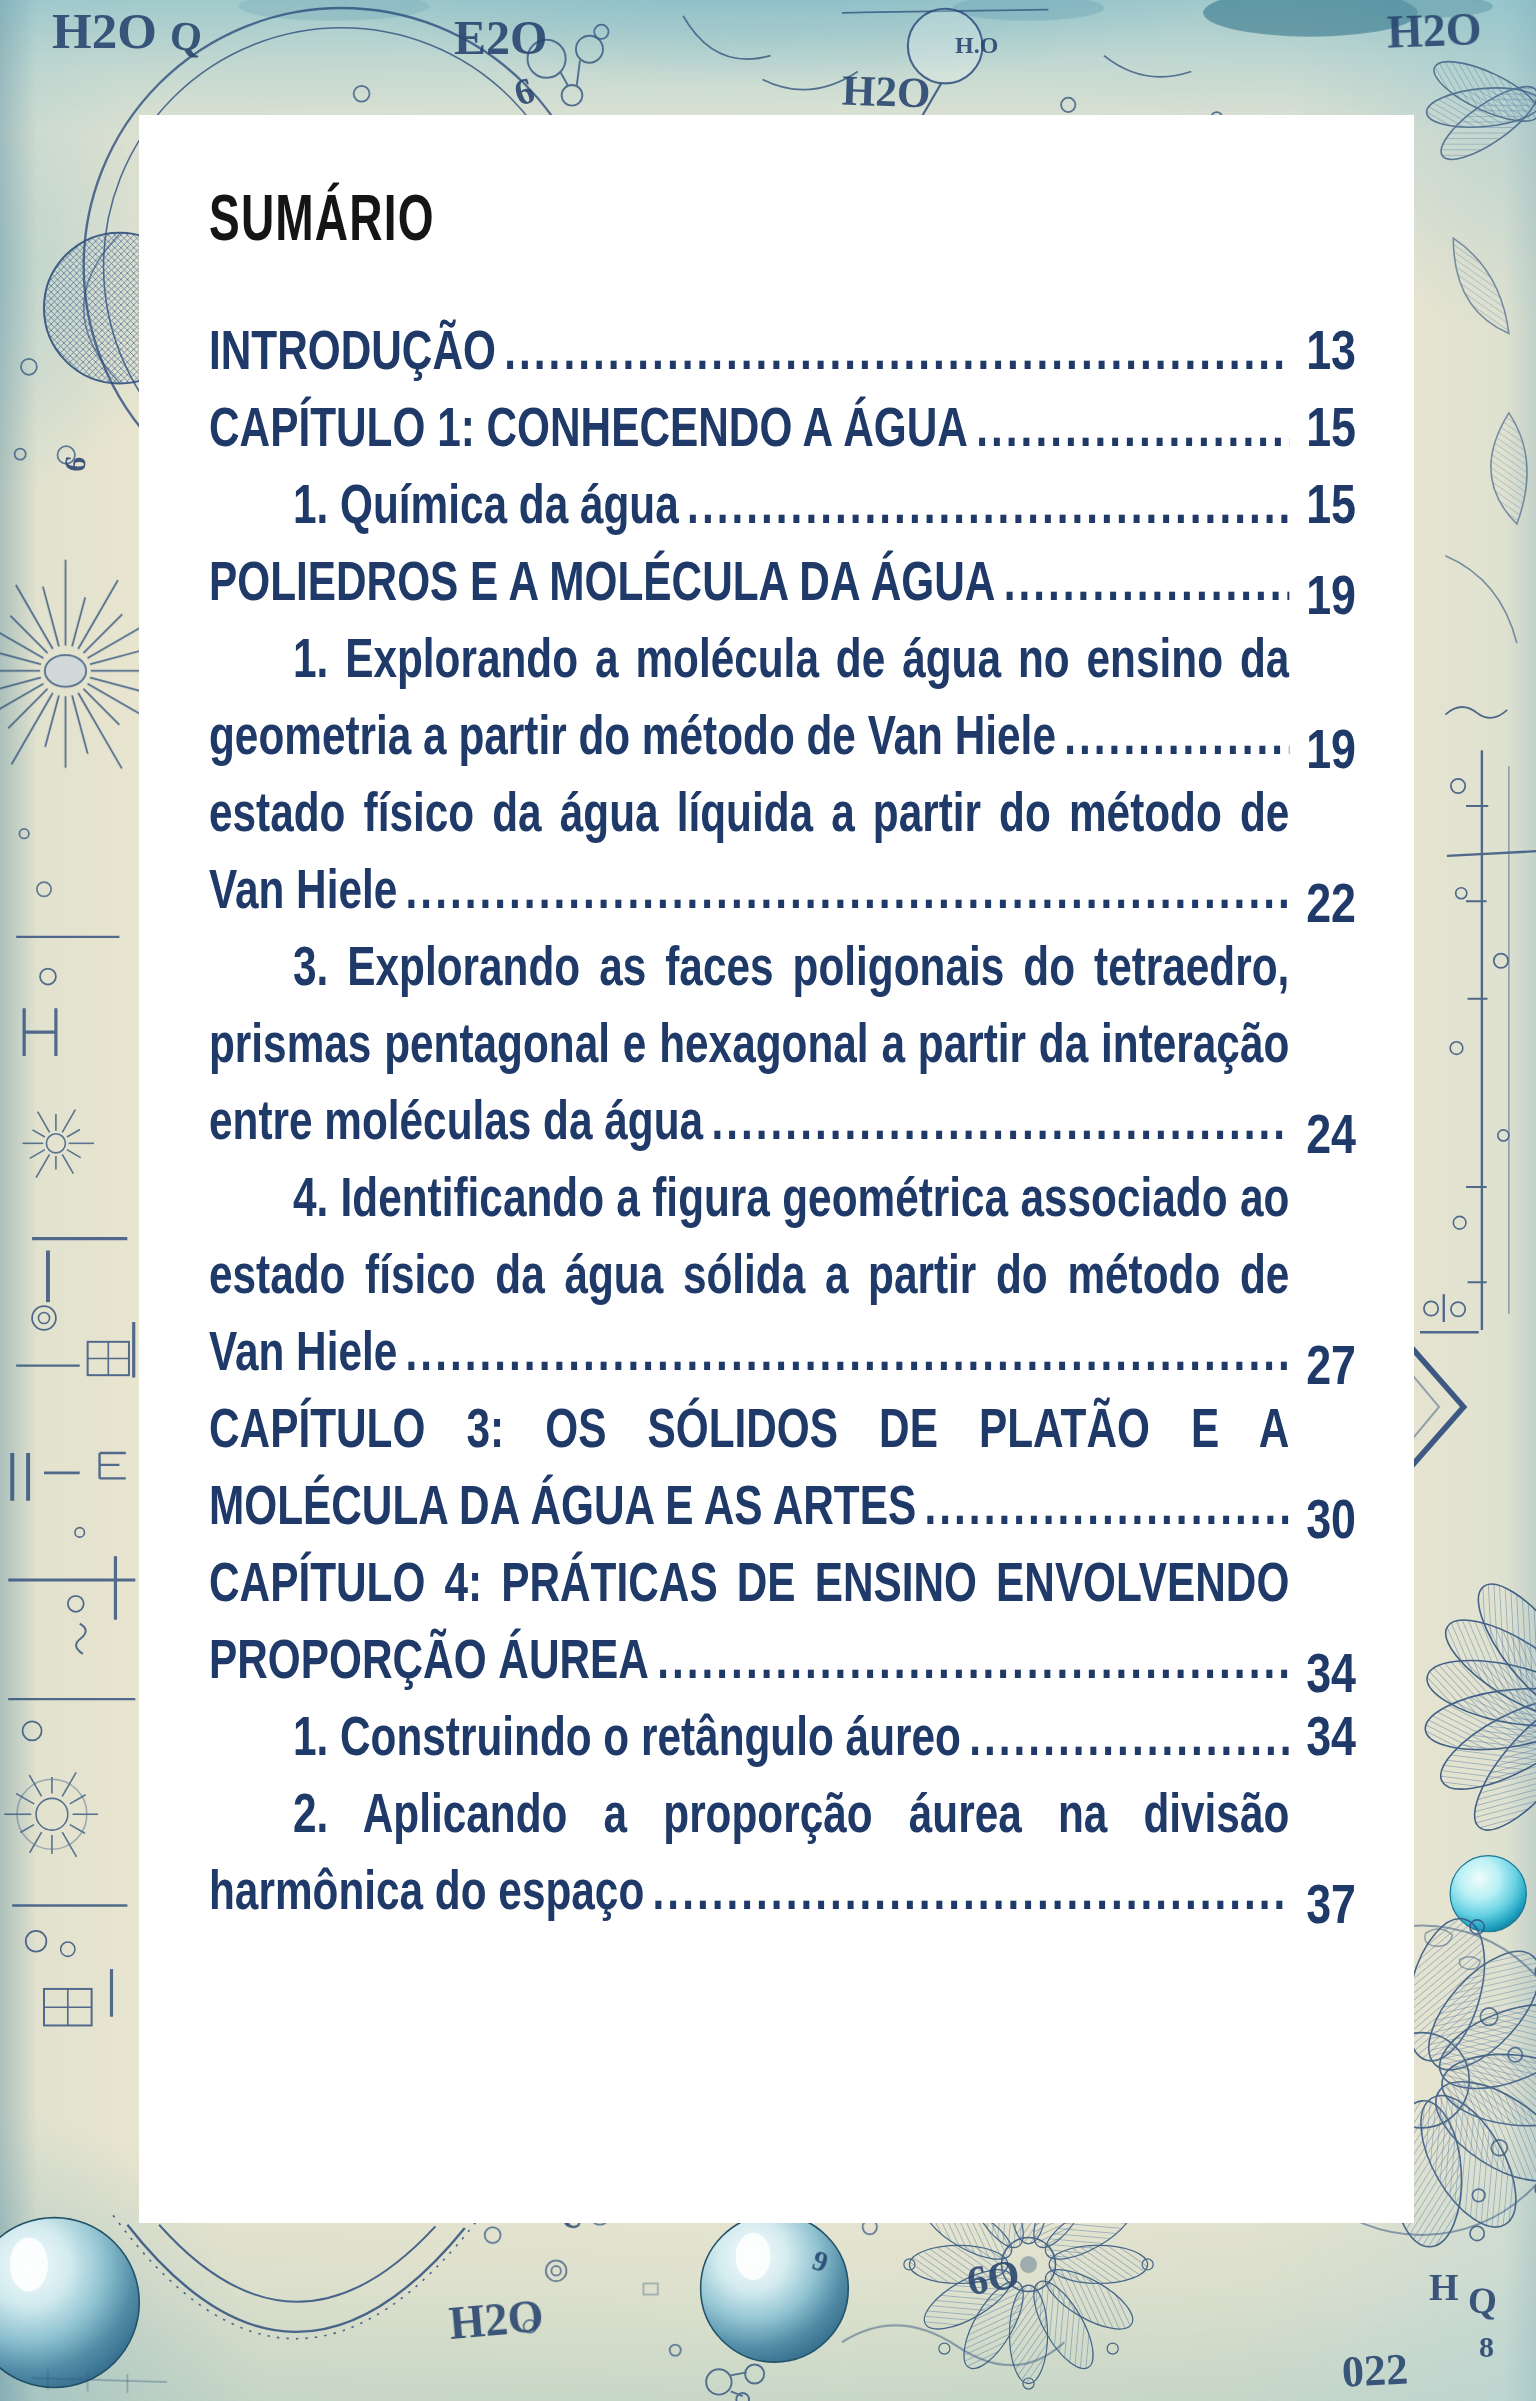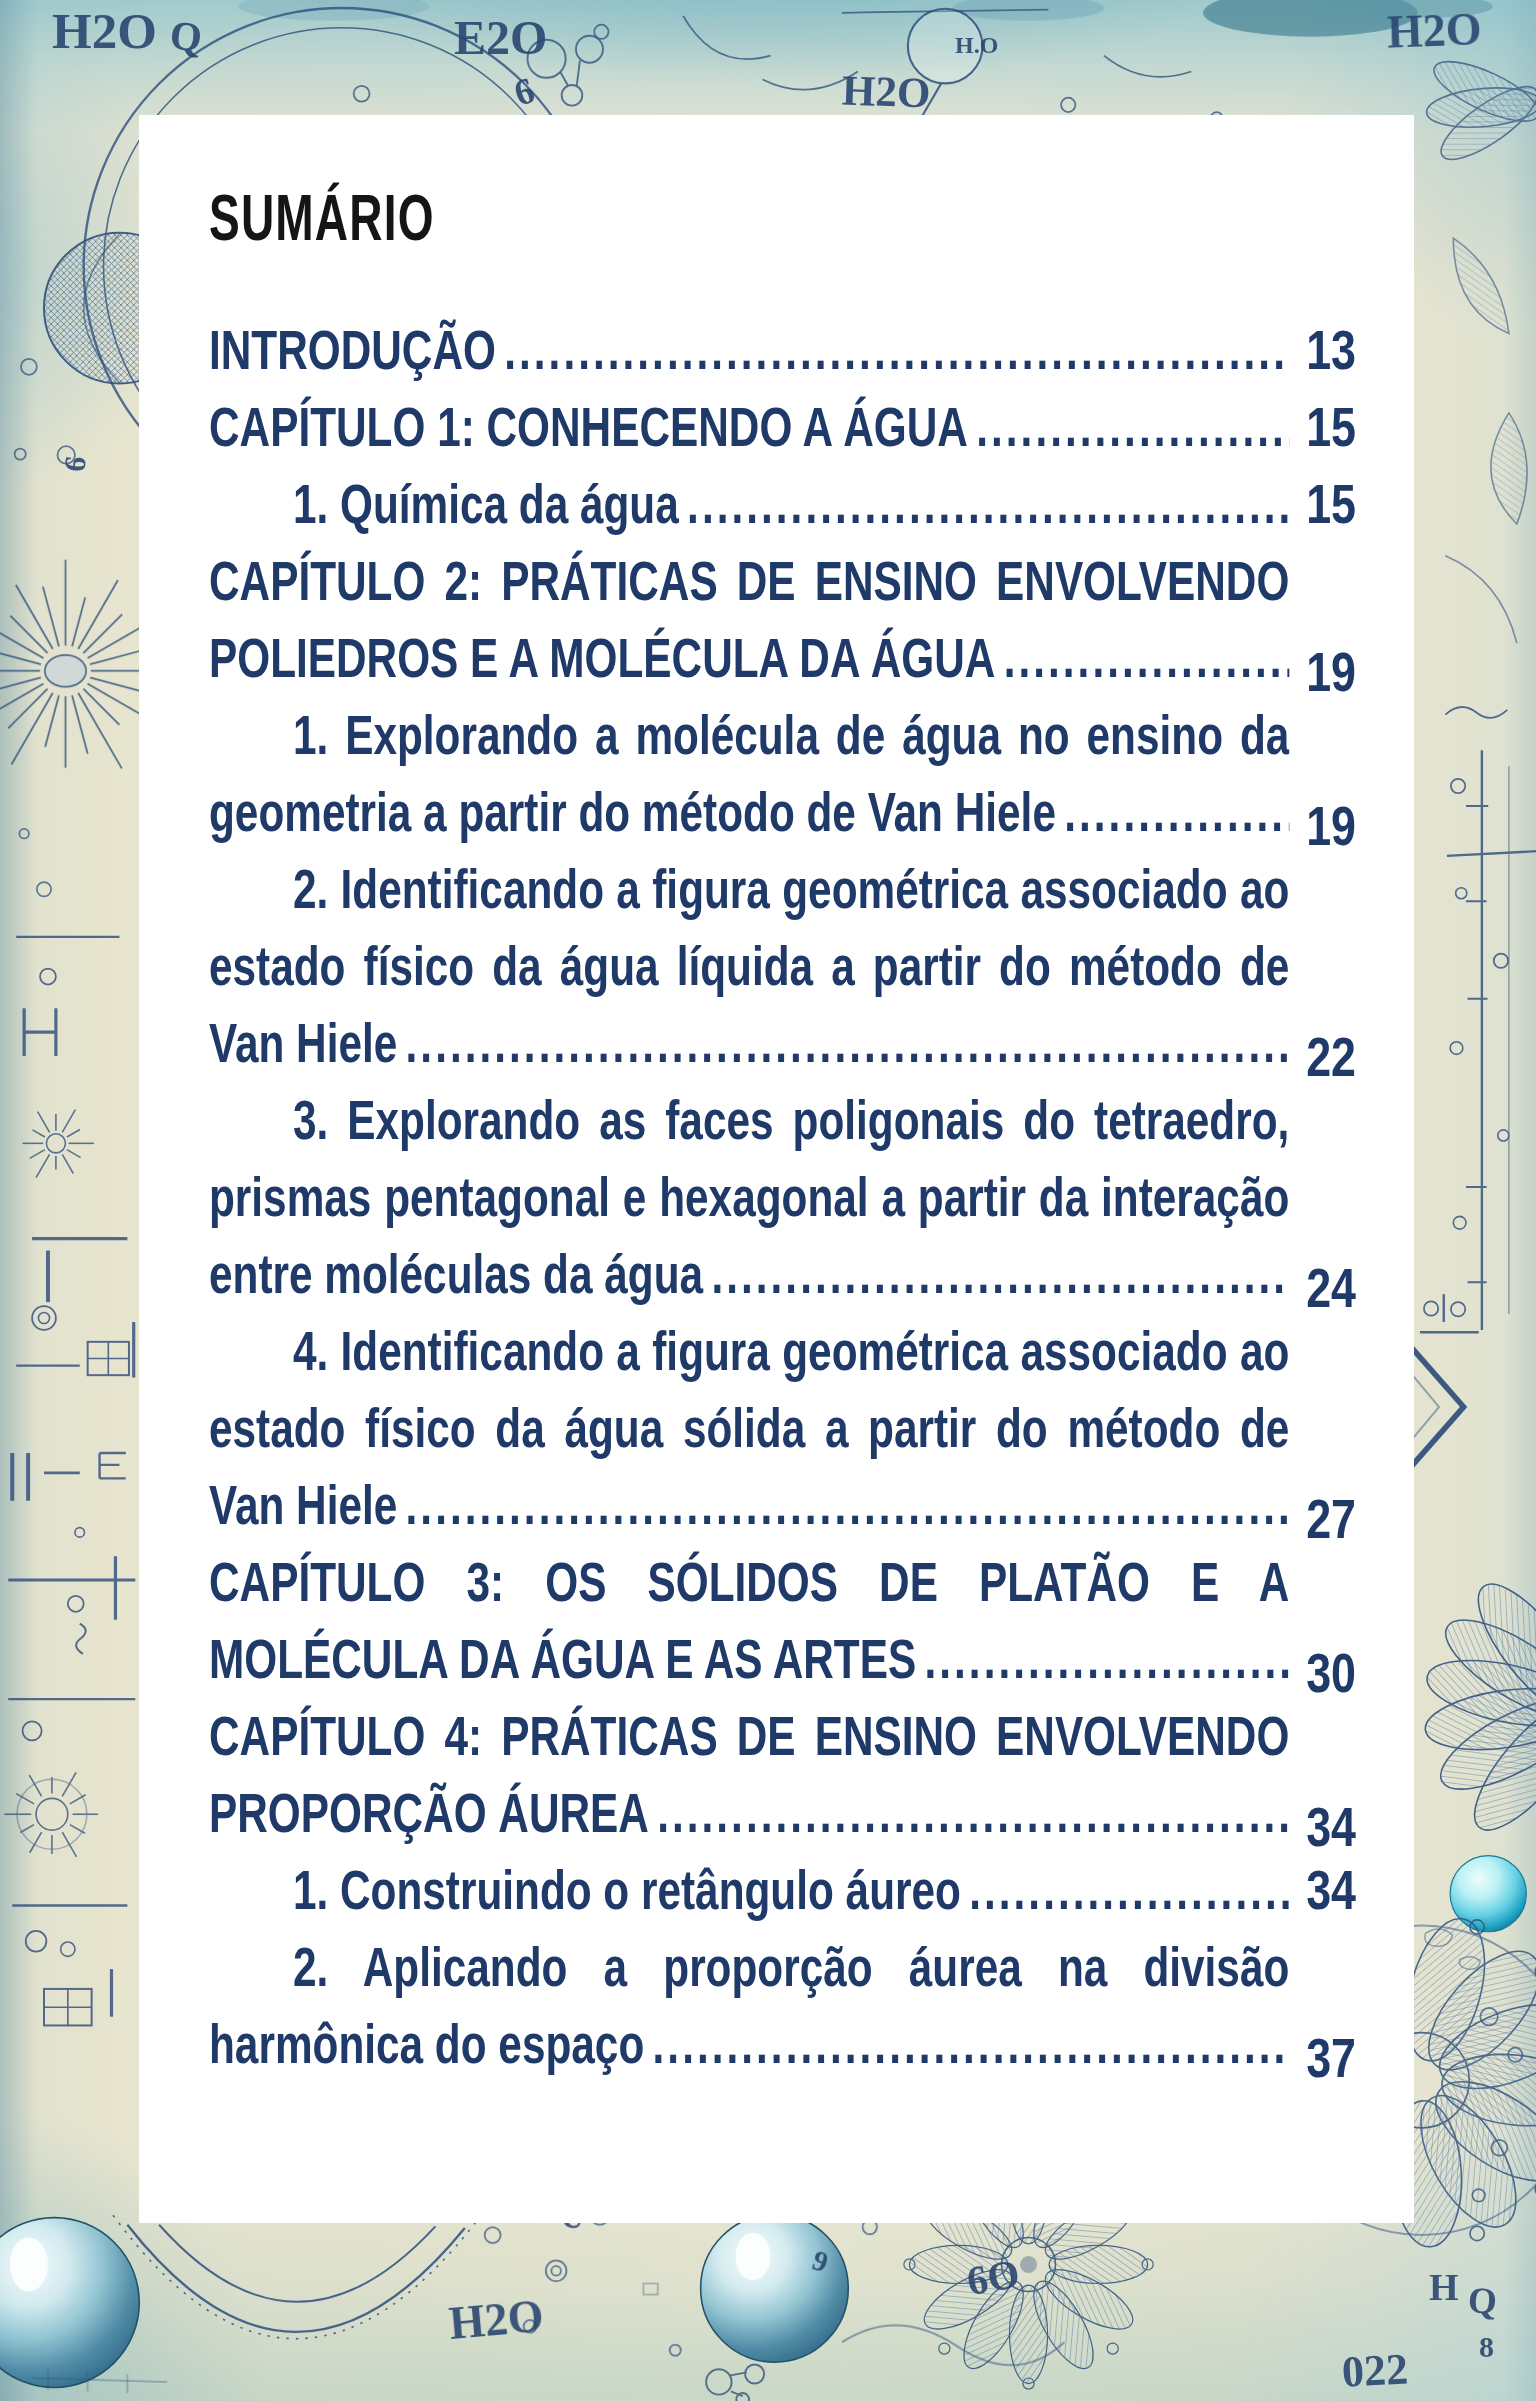--- a/index.html
+++ b/index.html
@@ -361,38 +361,32 @@
     <div class="pg">13</div>
   </div>
   <div class="row">
     <div class="lt"><span>CAPÍTULO 1: CONHECENDO A ÁGUA</span><span class="dots">.................................................................................................................................</span></div>
     <div class="pg">15</div>
   </div>
   <div class="row">
     <div class="lt ind"><span>1. Química da água</span><span class="dots">.................................................................................................................................</span></div>
     <div class="pg">15</div>
   </div>
-  <div class="row">
-    <div class="lt stretch"><span>CAPÍTULO 2: PRÁTICAS DE ENSINO ENVOLVENDO</span></div>
-  </div>
   <div class="row plow">
     <div class="lt"><span>POLIEDROS E A MOLÉCULA DA ÁGUA</span><span class="dots">.................................................................................................................................</span></div>
     <div class="pg">19</div>
   </div>
   <div class="row">
     <div class="lt ind stretch"><span>1. Explorando a molécula de água no ensino da</span></div>
   </div>
   <div class="row plow">
     <div class="lt"><span>geometria a partir do método de Van Hiele</span><span class="dots">.................................................................................................................................</span></div>
     <div class="pg">19</div>
   </div>
   <div class="row">
-    <div class="lt ind stretch"><span>2. Identificando a figura geométrica associado ao</span></div>
-  </div>
-  <div class="row">
     <div class="lt stretch"><span>estado físico da água líquida a partir do método de</span></div>
   </div>
   <div class="row plow">
     <div class="lt"><span>Van Hiele</span><span class="dots">.................................................................................................................................</span></div>
     <div class="pg">22</div>
   </div>
   <div class="row">
     <div class="lt ind stretch"><span>3. Explorando as faces poligonais do tetraedro,</span></div>
   </div>
   <div class="row">

